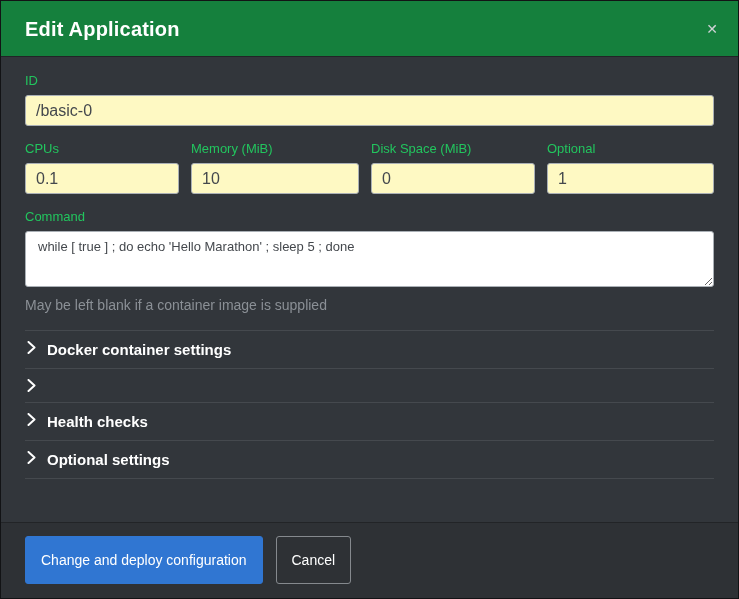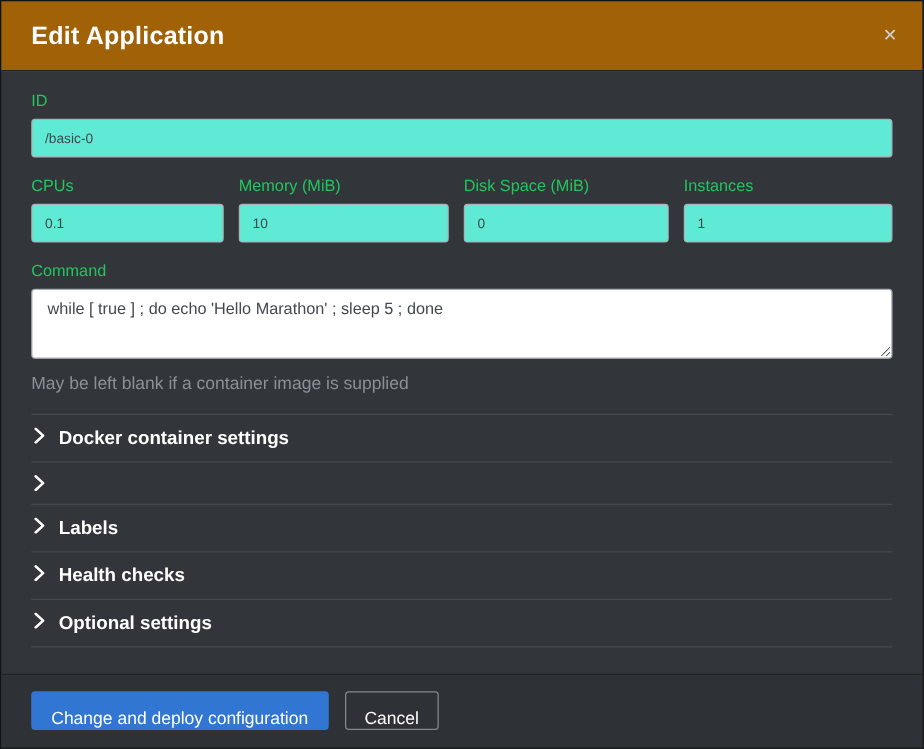--- a/index.html
+++ b/index.html
@@ -13,21 +13,21 @@
     width: 739px; height: 599px;
     background: #32363b;
     border: 1px solid #121315;
     display: flex; flex-direction: column;
     overflow: hidden;
   }
 
   
   .modal-header {
     position: relative;
-    background: #a16207;
+    background: #15803d;
     padding: 17px 24px 15px 24px;
     border-bottom: 1px solid #222427;
     flex: 0 0 auto;
   }
   .modal-title {
     font-size: 20px; font-weight: 700; color: #ffffff;
     letter-spacing: .2px;
   }
   .close-btn {
     position: absolute; top: 16px; right: 14px;
@@ -44,25 +44,25 @@
     padding: 16px 24px 0 24px;
   }
   .form-group { margin-bottom: 15px; }
   .form-label {
     display: block;
     font-size: 13px; font-weight: 400; color: #22c55e;
     margin-bottom: 7px;
   }
   .text-input {
     width: 100%; height: 31px;
-    background: #5eead4;
+    background: #fef9c3;
     border: 1px solid #aab0b6;
     border-radius: 3px;
     padding: 0 10px;
-    font-size: 11px; color: #44484d;
+    font-size: 16px; color: #44484d;
     font-family: "Liberation Sans", "DejaVu Sans", sans-serif;
   }
   .field-row {
     display: grid;
     grid-template-columns: 154px 168px 164px 1fr;
     column-gap: 12px;
     margin-bottom: 15px;
   }
   .command-textarea {
     width: 100%; height: 56px;
@@ -100,21 +100,21 @@
 
   
   .modal-footer {
     flex: 0 0 auto;
     background: #2e3135;
     border-top: 1px solid #222427;
     padding: 13px 24px 14px 24px;
     display: flex; align-items: center; gap: 13px;
   }
   .btn {
-    height: 31px;
+    height: 48px;
     border-radius: 3px;
     font-size: 14px; font-weight: 400;
     font-family: "Liberation Sans", "DejaVu Sans", sans-serif;
     cursor: pointer;
     padding: 12px 15px;
   }
   .btn-primary {
     background: #3076d2;
     border: 1px solid #3076d2;
     color: #ffffff;
@@ -149,21 +149,21 @@
       </div>
       <div class="form-group" style="margin-bottom:0">
         <label class="form-label">Memory (MiB)</label>
         <input class="text-input" type="text" value="10" style="">
       </div>
       <div class="form-group" style="margin-bottom:0">
         <label class="form-label">Disk Space (MiB)</label>
         <input class="text-input" type="text" value="0" style="">
       </div>
       <div class="form-group" style="margin-bottom:0">
-        <label class="form-label">Instances</label>
+        <label class="form-label">Optional</label>
         <input class="text-input" type="text" value="1" style="">
       </div>
     </div>
 
     <div class="form-group" style="margin-bottom:0">
       <label class="form-label">Command</label>
       <textarea class="command-textarea" style="">while [ true ] ; do echo 'Hello Marathon' ; sleep 5 ; done</textarea>
       <div class="help-text">May be left blank if a container image is supplied</div>
     </div>
 
@@ -179,28 +179,20 @@
       </div>
 
       <div class="section-header">
         <span class="chevron">
           <svg width="9" height="13" viewBox="0 0 9 13">
               <path d="M1.5 1 L7.5 6.5 L1.5 12" fill="none" stroke="#ffffff" stroke-width="2" stroke-linecap="round" stroke-linejoin="round"></path>
             </svg>
         </span>
       </div>
 
-      <div class="section-header">
-        <span class="chevron">
-          <svg width="9" height="13" viewBox="0 0 9 13">
-              <path d="M1.5 1 L7.5 6.5 L1.5 12" fill="none" stroke="#ffffff" stroke-width="2" stroke-linecap="round" stroke-linejoin="round"></path>
-            </svg>
-        </span>
-        <span class="section-label">Labels</span>
-      </div>
 
       <div class="section-header">
         <span class="chevron">
           <svg width="9" height="13" viewBox="0 0 9 13">
               <path d="M1.5 1 L7.5 6.5 L1.5 12" fill="none" stroke="#ffffff" stroke-width="2" stroke-linecap="round" stroke-linejoin="round"></path>
             </svg>
         </span>
         <span class="section-label">Health checks</span>
       </div>
 

